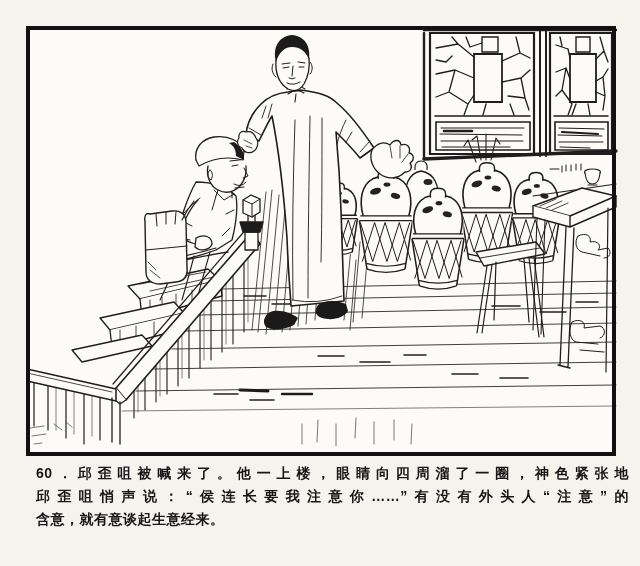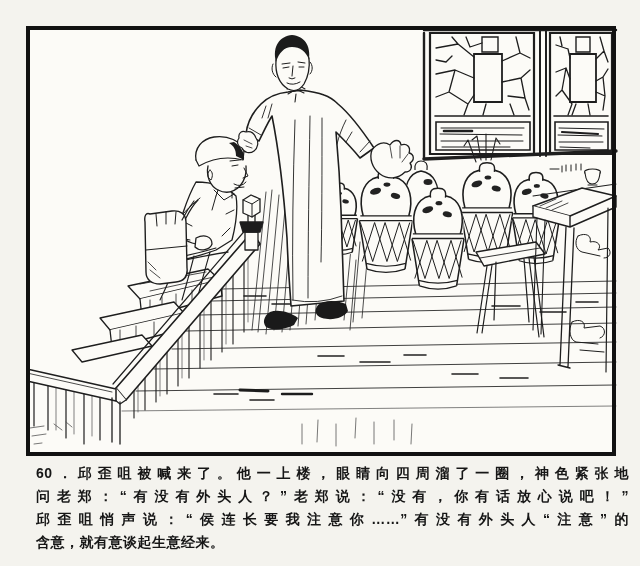--- a/index.html
+++ b/index.html
@@ -218,18 +218,17 @@
     <g stroke="#555" stroke-width="0.8" fill="none" stroke-linecap="round">
       <path d="M302,424 L302,444 M318,420 L317,442 M336,424 L336,446 M356,418 L355,438 M374,422 L374,444 M394,420 L394,440 M412,424 L411,444"></path>
       <path d="M30,428 L44,426 M32,436 L46,434 M34,444 L42,443 M54,424 L62,430 M66,422 L72,427"></path>
     </g>
 
     <rect x="28" y="28" width="586" height="426" fill="none" stroke="#111" stroke-width="4"></rect>
   </svg>
 
   <div class="caption">
     <div class="cap-line">60．邱歪咀被喊来了。他一上楼，眼睛向四周溜了一圈，神色紧张地</div>
-    <div class="cap-line">问老郑：“有没有外头人？”老郑说：“没有，你有话放心说吧！”</div>
     <div class="cap-line">邱歪咀悄声说：“侯连长要我注意你……”有没有外头人“注意”的</div>
     <div class="cap-line last">含意，就有意谈起生意经来。</div>
   </div>
 
 </div>
 
 </body></html>

